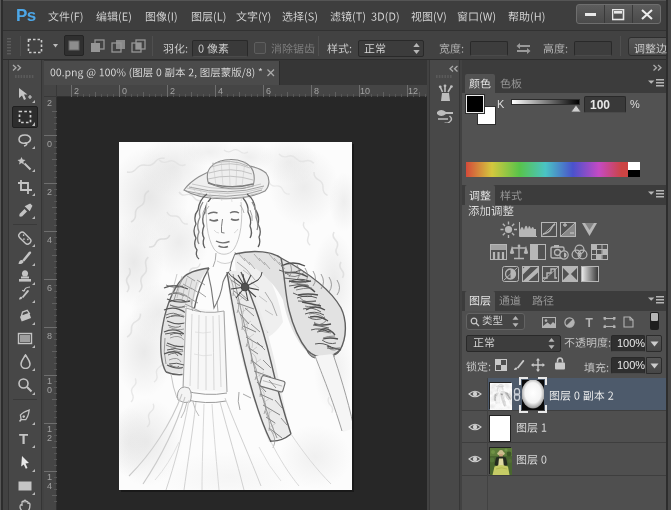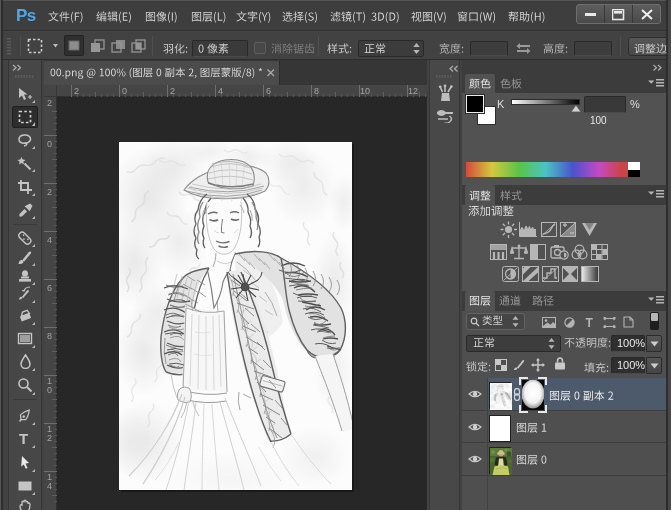--- a/index.html
+++ b/index.html
@@ -1283,16 +1283,16 @@
     </g>
   </svg>
 <svg class="tx" style="left:516px;top:453.5px" width="33.0" height="13.8">
     <g transform="translate(0,9.68) scale(0.011000,-0.011000)" fill="#dcdcdc">
       <use href="#g8" x="0"></use>
       <use href="#g11" x="1000"></use>
       <use href="#g34" x="2260"></use>
     </g>
   </svg>
 <div style="position:absolute;left:497px;top:98px;font-size:11px;color:#dcdcdc;font-weight:400;font-family:'Liberation Sans',sans-serif">K</div>
-<div style="position:absolute;left:590px;top:115px;font-size:10px;color:#e6e6e6;font-weight:400;font-family:'Liberation Sans',sans-serif">100</div>
+<div style="position:absolute;left:590px;top:98px;font-size:12px;color:#e6e6e6;font-weight:700;font-family:'Liberation Sans',sans-serif">100</div>
 <div style="position:absolute;left:630px;top:98px;font-size:11px;color:#dcdcdc;font-weight:400;font-family:'Liberation Sans',sans-serif">%</div>
 <div style="position:absolute;left:617px;top:337px;font-size:11px;color:#e8e8e8;font-weight:400;font-family:'Liberation Sans',sans-serif">100%</div>
 <div style="position:absolute;left:617px;top:359px;font-size:11px;color:#e8e8e8;font-weight:400;font-family:'Liberation Sans',sans-serif">100%</div>
 
 </body></html>

